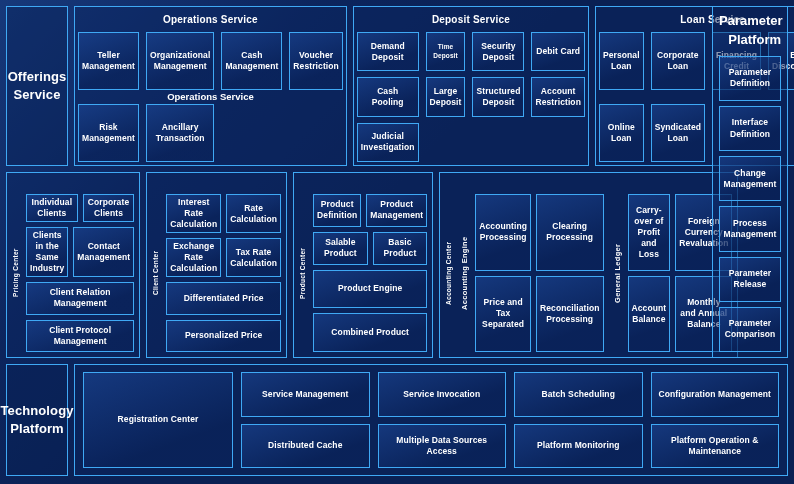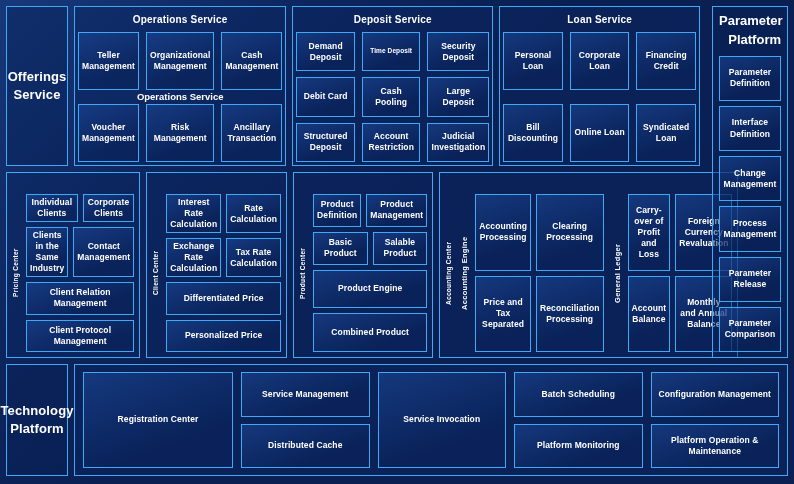--- a/index.html
+++ b/index.html
@@ -138,21 +138,21 @@
   }
   .cell.small { font-size: 6.5px; }
 
   
   #row-offerings .section { flex: 1 1 0; }
   #offerings-right-pad { flex: 0 0 82px; }
 
   .grid3 {
     flex: 1 1 auto;
     display: grid;
-    grid-template-columns: repeat(3, 1fr);
+    grid-template-columns: repeat(4, 1fr);
     grid-auto-rows: 1fr;
     gap: 6px 7px;
   }
   .grid3.gap-mid { row-gap: 14px; }
 
   
   .dup-caption {
     position: absolute;
     left: 0; right: 0;
     text-align: center;
@@ -241,21 +241,21 @@
   <div class="row" id="row-offerings">
 
     <div class="spine" id="spine-offerings">Offerings Service</div>
 
     <div class="section" id="section-operations">
       <div class="section-title">Operations Service</div>
       <div class="grid3 gap-mid">
         <div class="cell">Teller Management</div>
         <div class="cell">Organizational Management</div>
         <div class="cell">Cash Management</div>
-        <div class="cell">Voucher Management</div>
+        <div class="cell">Voucher Restriction</div>
         <div class="cell">Risk Management</div>
         <div class="cell">Ancillary Transaction</div>
       </div>
       <div class="dup-caption" style="top:84px;">Operations Service</div>
     </div>
 
     <div class="section" id="section-deposit">
       <div class="section-title">Deposit Service</div>
       <div class="grid3">
         <div class="cell">Demand Deposit</div>
@@ -321,22 +321,22 @@
     </div>
 
     <div class="panel" id="panel-product">
       <div class="vlabel">Product Center</div>
       <div class="stack">
         <div class="duo">
           <div class="cell">Product Definition</div>
           <div class="cell">Product Management</div>
         </div>
         <div class="duo">
+          <div class="cell">Salable Product</div>
           <div class="cell">Basic Product</div>
-          <div class="cell">Salable Product</div>
         </div>
         <div class="cell">Product Engine</div>
         <div class="cell">Combined Product</div>
       </div>
     </div>
 
     <div class="panel" id="panel-accounting">
       <div class="acc-outer">
         <div class="vlabel">Accounting Center</div>
         <div class="acc-subs">
@@ -375,20 +375,21 @@
     <div id="tech-body">
       <div class="cell" id="tech-registration">Registration Center</div>
 
       <div class="tech-col">
         <div class="cell">Service Management</div>
         <div class="cell">Distributed Cache</div>
       </div>
 
       <div class="tech-col">
         <div class="cell">Service Invocation</div>
+        <div class="cell">Multiple Data Sources Access</div>
       </div>
 
       <div class="tech-col">
         <div class="cell">Batch Scheduling</div>
         <div class="cell">Platform Monitoring</div>
       </div>
 
       <div class="tech-col">
         <div class="cell">Configuration Management</div>
         <div class="cell">Platform Operation &amp; Maintenance</div>

